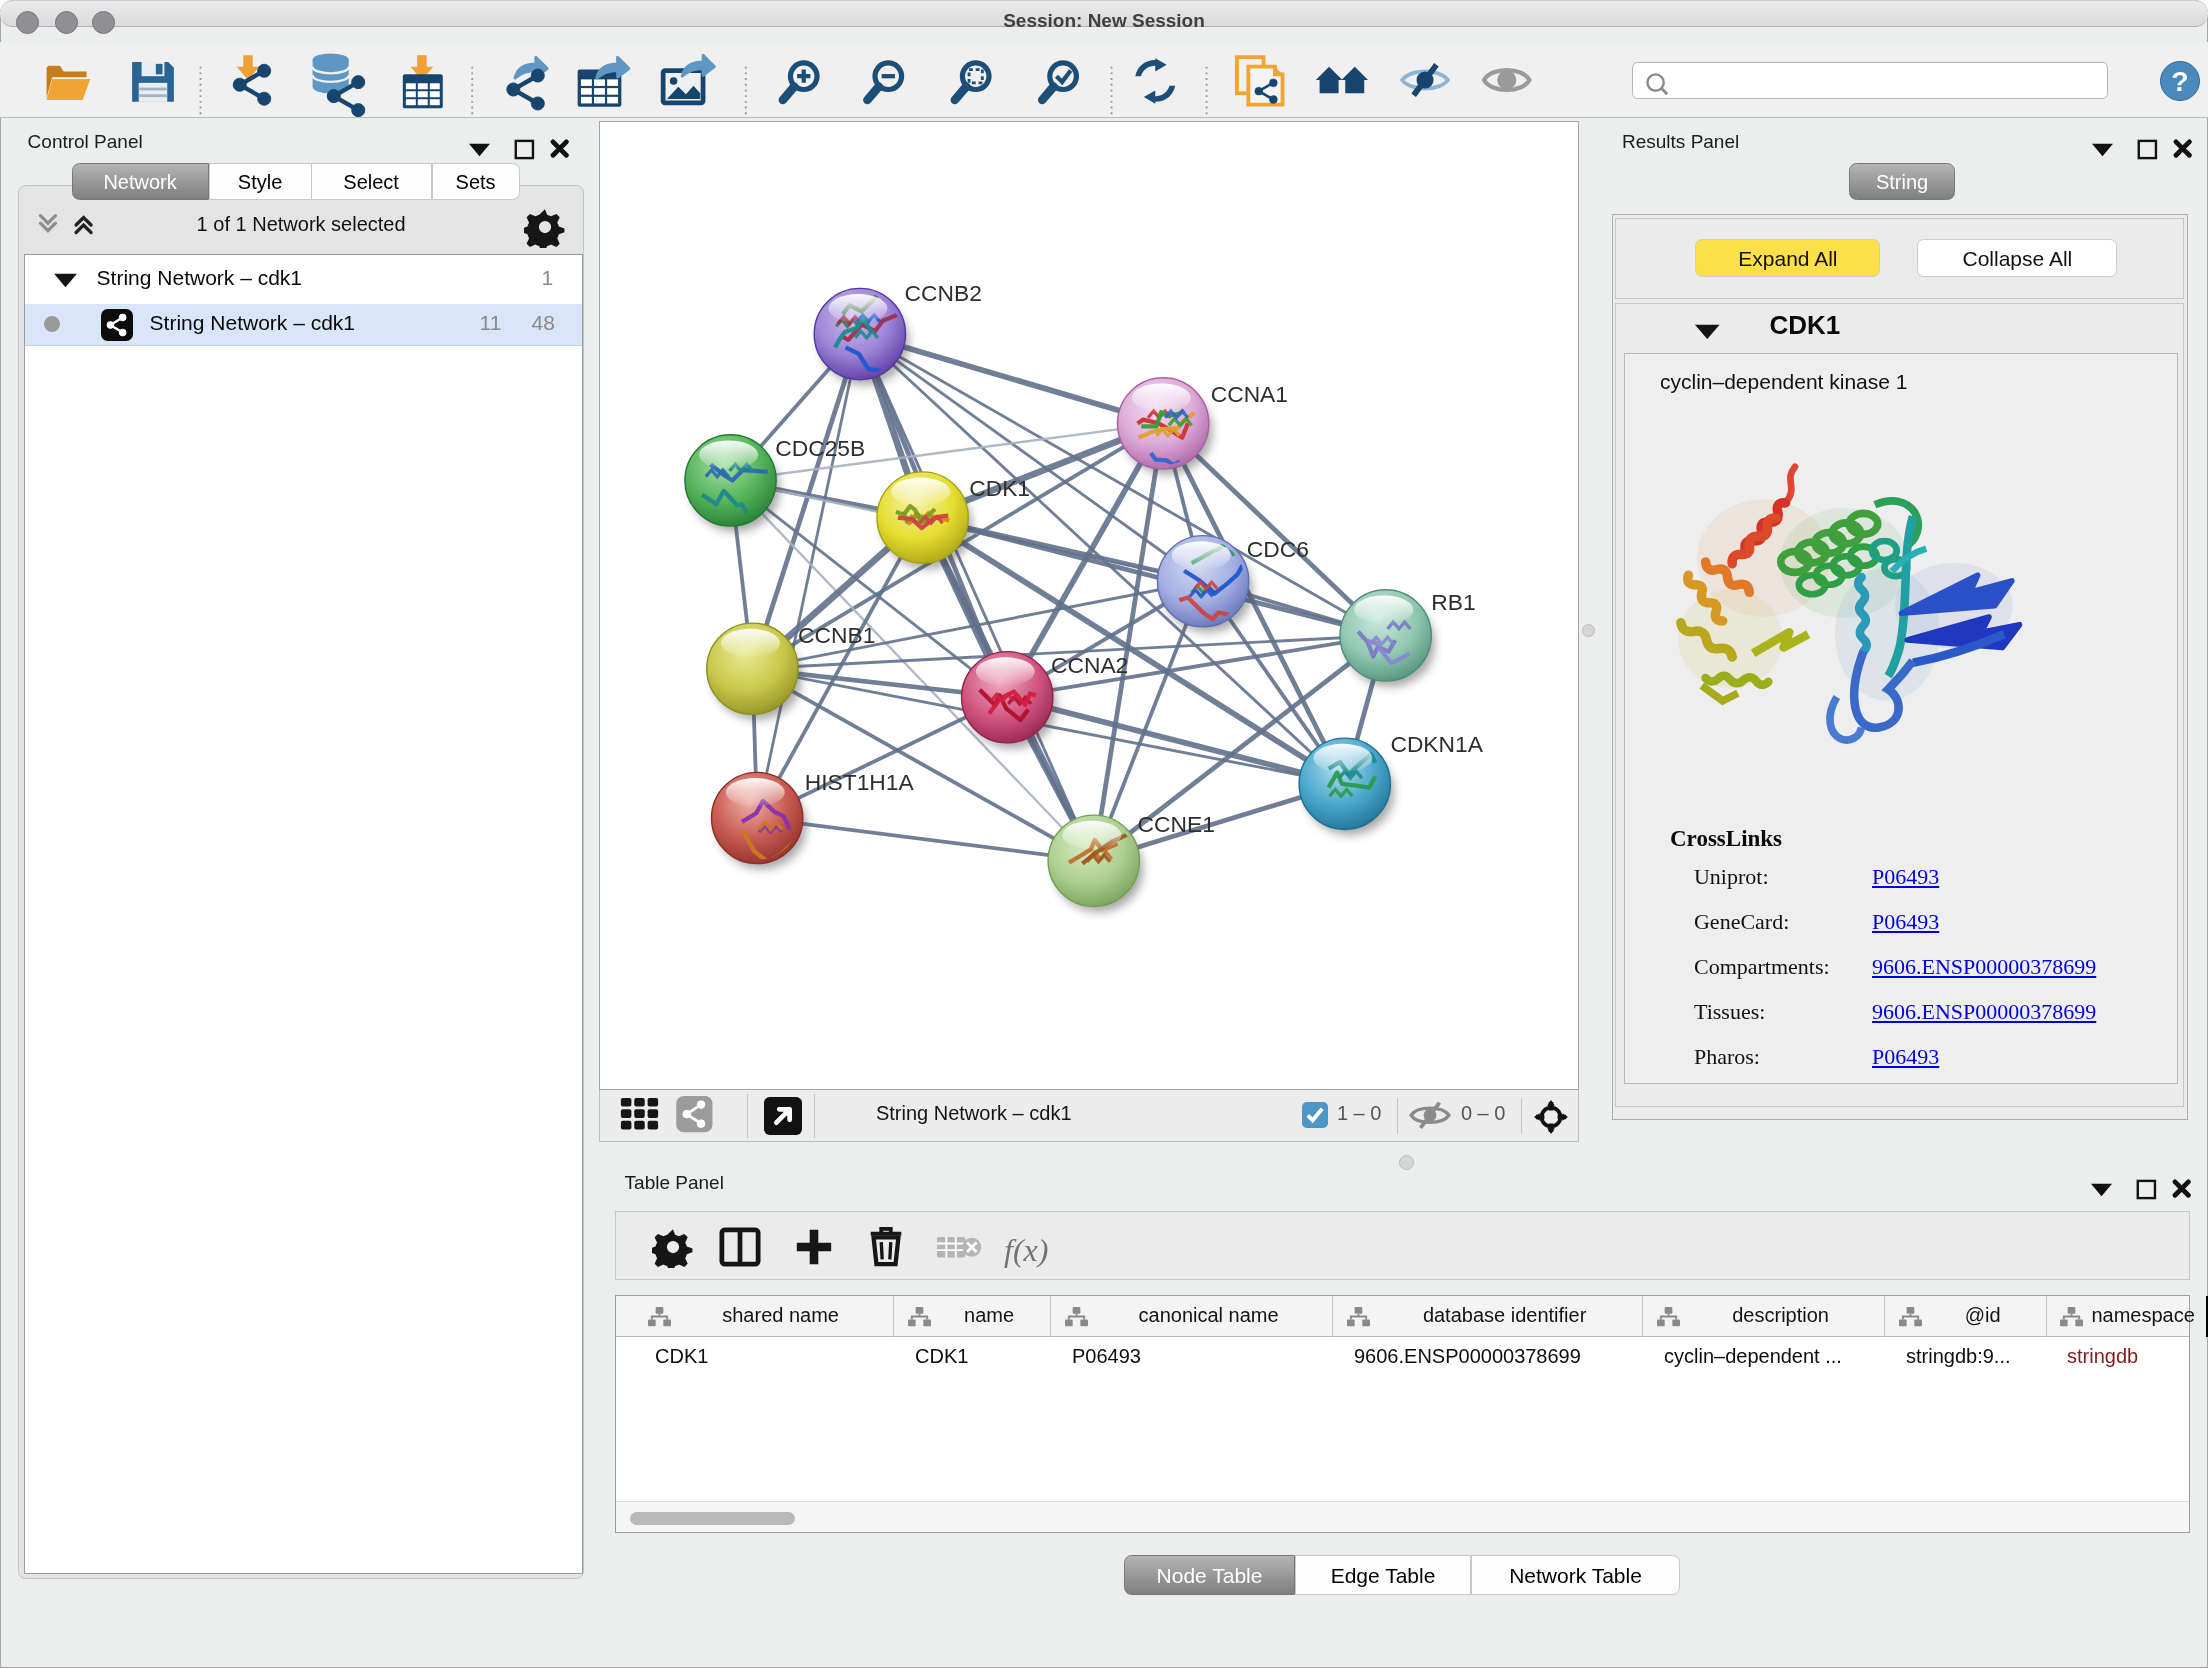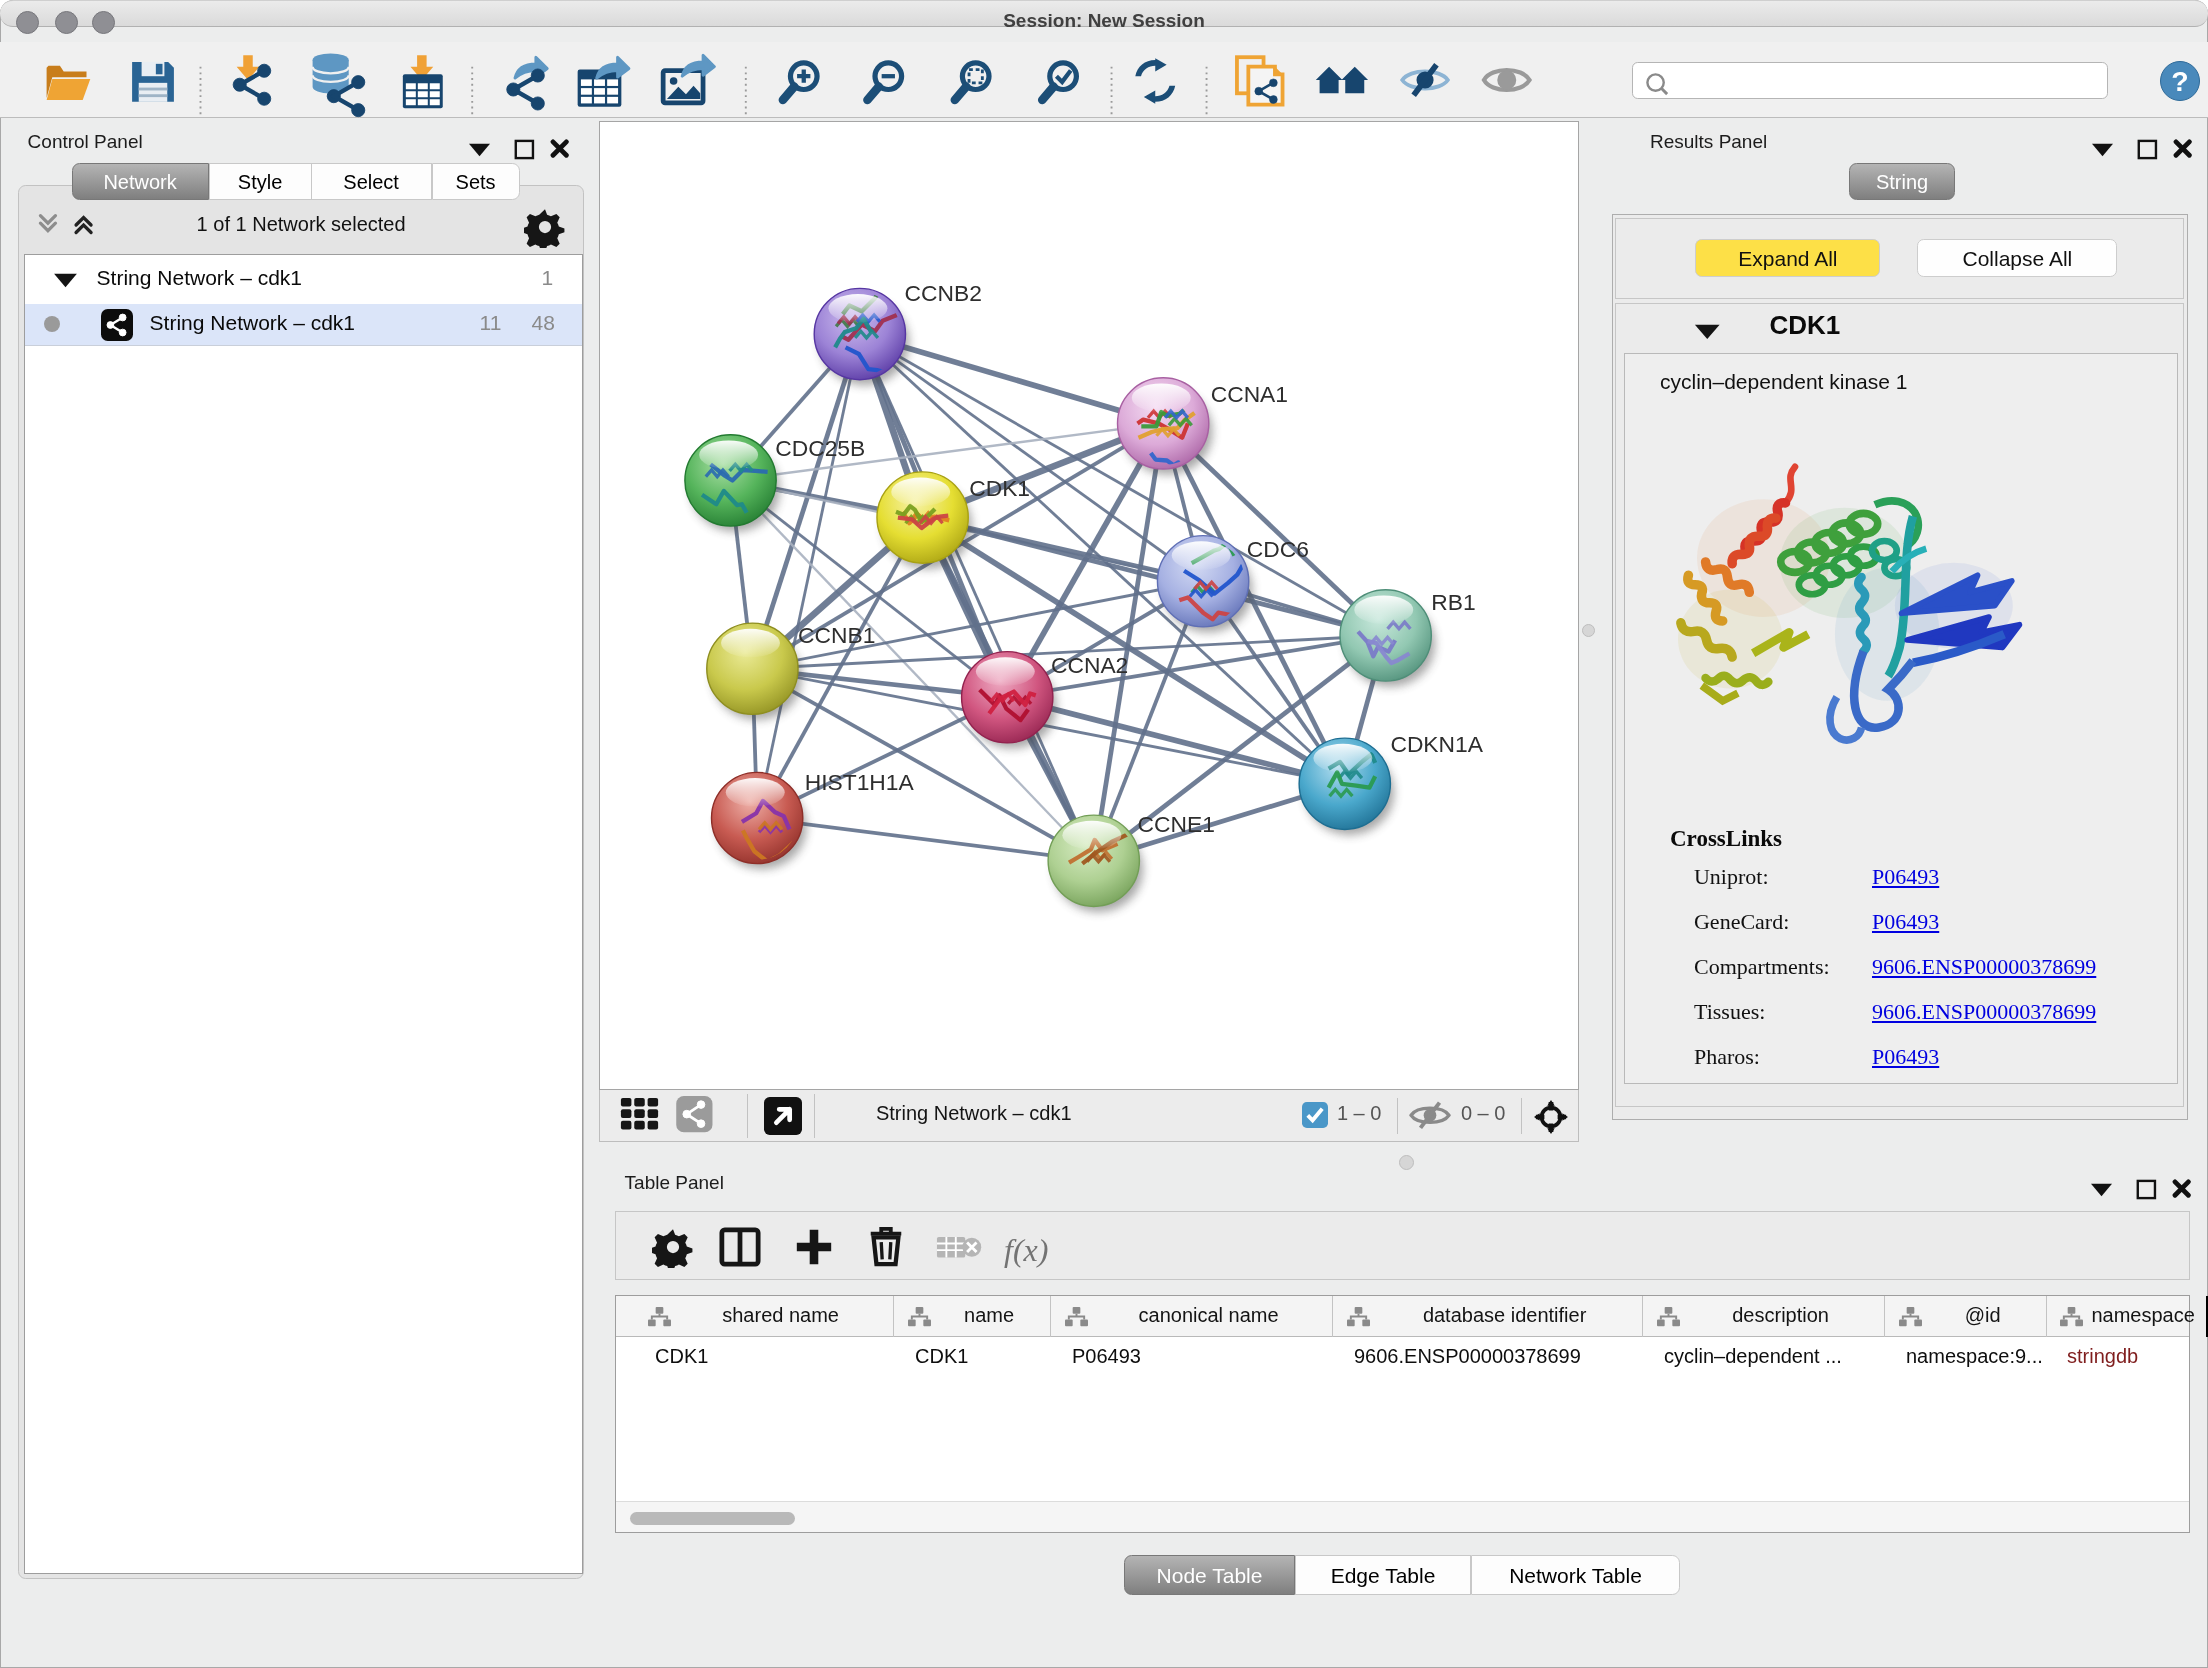--- a/index.html
+++ b/index.html
@@ -553,21 +553,21 @@
       <svg class="abs" style="left:934px;top:9.5px" width="34" height="34" viewBox="0 0 36 36">
         <circle cx="18" cy="18" r="10" fill="none" stroke="#111" stroke-width="4"></circle>
         <path d="M18 2 L18 11 M18 25 L18 34 M2 18 L11 18 M25 18 L34 18" stroke="#111" stroke-width="5"></path>
         <path d="M18 0 L22 6 L14 6 Z M18 36 L22 30 L14 30 Z M0 18 L6 14 L6 22 Z M36 18 L30 14 L30 22 Z" fill="#111"></path>
       </svg>
     </div>
     <div class="abs" style="left:802px;top:1037px;width:15px;height:15px;border-radius:50%;background:#d6d6d6;border:1px solid #bdbdbd;"></div>
   </div>
 
   <div id="rpanel" class="abs">
-    <div class="ptitle abs" style="left:40px;top:13.3px;margin-left:28px;">Results Panel</div>
+    <div class="ptitle abs" style="left:40px;top:13.3px;">Results Panel</div>
     <svg class="abs" style="left:510px;top:21px" width="105" height="21" viewBox="0 0 110 22">
       <path d="M0 5 L22 5 L11 18 Z" fill="#111"></path>
       <rect x="49" y="2" width="18" height="18" fill="none" stroke="#111" stroke-width="2.5"></rect>
       <path d="M88 3 L102 17 M102 3 L88 17" stroke="#111" stroke-width="5" stroke-linecap="round"></path>
     </svg>
     <div class="tab abs tabsel" style="left:267px;top:45px;width:106px;height:37px;line-height:37px;text-align:center;font-size:20px;border-radius:7.6px;position:absolute;">String</div>
     <div class="abs" style="left:29.5px;top:96px;width:576px;height:906px;background:#ebebeb;border:1px solid #adadad;">
       <div class="abs" style="left:2.9px;top:2.9px;width:569px;height:81px;border:1px solid #c6c6c6;">
         <div class="abs" style="left:79px;top:20px;width:185px;height:38px;background:#fde047;border:1px solid #cdcdcd;border-radius:6.7px;text-align:center;line-height:38px;font-size:21px;color:#111;">Expand All</div>
         <div class="abs" style="left:301px;top:20px;width:200px;height:38px;background:#fefefe;border:1px solid #cdcdcd;border-radius:6.7px;text-align:center;line-height:38px;font-size:21px;color:#111;">Collapse All</div>
@@ -747,21 +747,21 @@
                 </g>
               </svg></div>
             <div class="abs" style="left:38px;right:3.8px;top:7.6px;text-align:center;font-size:20px;color:#141414;">namespace</div>
           </div>
         </div>
       <div class="abs" style="left:39px;top:49px;font-size:20px;color:#0e0e0e;white-space:nowrap;">CDK1</div>
         <div class="abs" style="left:299px;top:49px;font-size:20px;color:#0e0e0e;white-space:nowrap;">CDK1</div>
         <div class="abs" style="left:456px;top:49px;font-size:20px;color:#0e0e0e;white-space:nowrap;">P06493</div>
         <div class="abs" style="left:738px;top:49px;font-size:20px;color:#0e0e0e;white-space:nowrap;">9606.ENSP00000378699</div>
         <div class="abs" style="left:1048px;top:49px;font-size:20px;color:#0e0e0e;white-space:nowrap;">cyclin–dependent ...</div>
-        <div class="abs" style="left:1290px;top:49px;font-size:20px;color:#0e0e0e;white-space:nowrap;">namespace:9...</div>
+        <div class="abs" style="left:1290px;top:49px;font-size:20px;color:#0e0e0e;white-space:nowrap;">stringdb:9...</div>
         <div class="abs" style="left:1451px;top:49px;font-size:20px;color:#7f1d1d;white-space:nowrap;">stringdb</div>
       <div class="abs" style="left:0;top:205px;width:1573px;height:31px;background:#f5f5f5;border-top:1px solid #dcdcdc;"></div>
         <div class="abs" style="left:14.3px;top:216px;width:165px;height:13.3px;border-radius:6.7px;background:#b9b9b9;"></div>
     </div>
     <div class="abs" style="left:527px;top:393px;width:171px;height:40px;background:linear-gradient(#b4b4b4,#7f7f7f);border:1px solid #787878;border-radius:7.6px 0 0 7.6px;color:#fff;text-align:center;line-height:40px;font-size:21px;">Node Table</div>
     <div class="abs" style="left:698px;top:393px;width:176px;height:40px;background:#fdfdfd;border:1px solid #c8c8c8;color:#000;text-align:center;line-height:40px;font-size:21px;">Edge Table</div>
     <div class="abs" style="left:874px;top:393px;width:209px;height:40px;background:#fdfdfd;border:1px solid #c8c8c8;border-radius:0 7.6px 7.6px 0;color:#000;text-align:center;line-height:40px;font-size:21px;">Network Table</div>
   </div>
 
 

